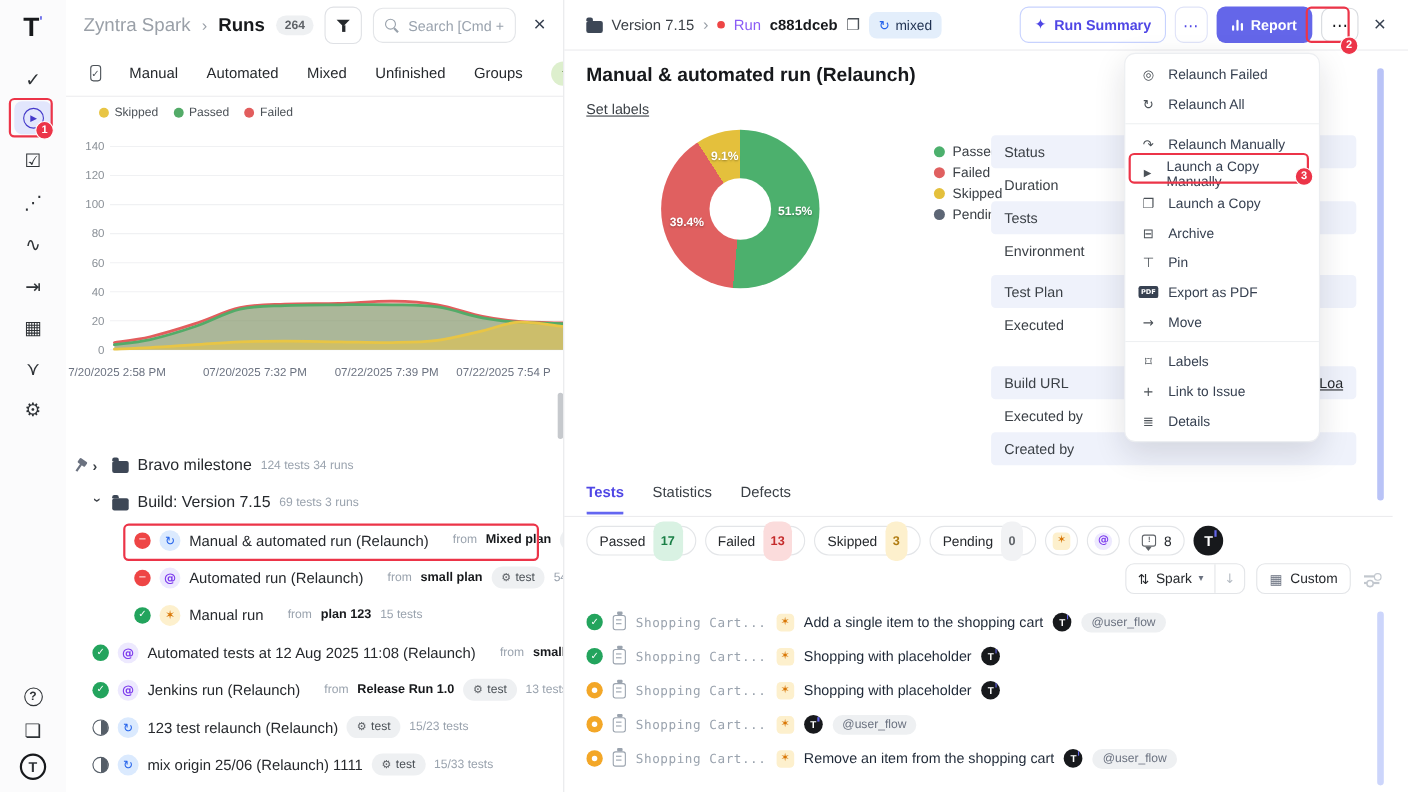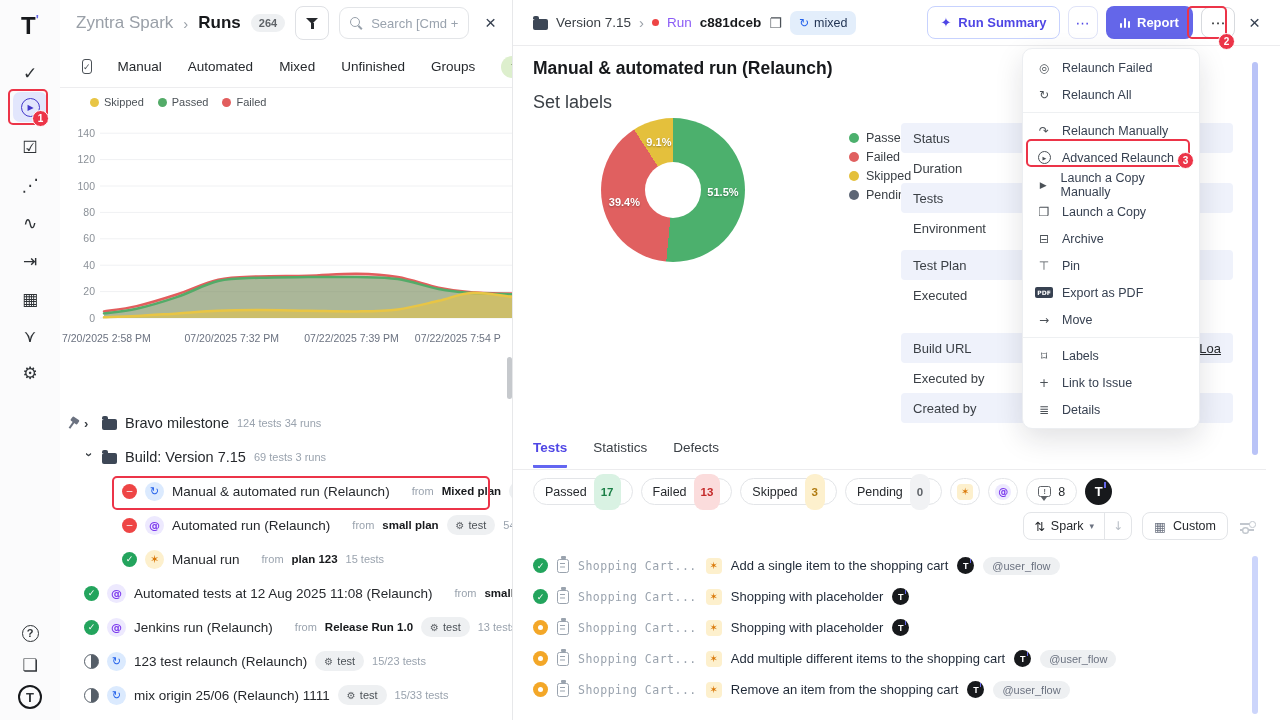--- a/index.html
+++ b/index.html
@@ -118,22 +118,22 @@
   .btn-mini { height:33px; width:30px; border:1px solid #dfe3f8; border-radius:8px; background:#fff;
               color:#4f46e5; font-size:14px; display:inline-flex; align-items:center; justify-content:center; }
   .btn-solid { height:33px; border:none; border-radius:8px; background:#6466e9; color:#fff;
                font-size:13px; font-weight:bold; display:inline-flex; align-items:center; gap:7px; padding:0 14px; }
   .bars { display:inline-flex; align-items:flex-end; gap:1.5px; height:11px; }
   .bars i { width:2.5px; background:#fff; display:block; border-radius:1px; }
   .btn-more { height:31px; width:34px; border:1px solid #d7dade; border-radius:8px; background:#fff;
               color:#17191c; font-size:15px; display:inline-flex; align-items:center; justify-content:center; }
 
   .rp-title { position:absolute; top:58px; left:20px; font-size:17.5px; font-weight:bold; color:#17191c; }
-  .set-labels { position:absolute; top:92px; left:20px; font-size:18px; color:#3b4046;
-                }
+  .set-labels { position:absolute; top:92px; left:20px; font-size:13px; color:#3b4046;
+                text-decoration:underline; }
 
   .donut { position:absolute; left:88px; top:118px; width:144px; height:144px; border-radius:50%; }
   .donut::after { content:""; position:absolute; left:50%; top:50%; width:56px; height:56px;
                   background:#fff; border-radius:50%; transform:translate(-50%,-50%); }
   .dlabel { position:absolute; transform:translate(-50%,-50%); color:#fff; font-size:11px; font-weight:bold;
             text-shadow:0 1px 2px rgba(0,0,0,.35); z-index:2; }
   .donut-legend { position:absolute; left:336px; top:128px; }
   .dl-item { display:flex; align-items:center; gap:7px; font-size:12.5px; color:#3b4046; height:19px; }
   .dl-item .dot { width:10px; height:10px; }
 
@@ -587,21 +587,20 @@
       <span class="tav sm">
           <span>T</span>
           <i></i>
         </span>
     </div>
     <div class="lrow">
       <span class="stat st-skip"></span>
       <span class="clip"></span>
       <span class="suite">Shopping Cart...</span>
       <span class="mman ico">✶</span>
-      <span class="ltitle">Add multiple different items to the shopping cart</span>
       <span class="tav sm">
           <span>T</span>
           <i></i>
         </span>
       <span class="ltag">@user_flow</span>
     </div>
     <div class="lrow">
       <span class="stat st-skip"></span>
       <span class="clip"></span>
       <span class="suite">Shopping Cart...</span>
@@ -624,26 +623,20 @@
   <div class="mitem">
       <span class="mico">↻</span>
       <span>Relaunch All</span>
     </div>
   <div class="mdiv"></div>
   <div class="mitem">
       <span class="mico">↷</span>
       <span>Relaunch Manually</span>
     </div>
   <div class="mitem">
-      <span class="mico">
-        <span class="playc"></span>
-      </span>
-      <span>Advanced Relaunch</span>
-    </div>
-  <div class="mitem">
       <span class="mico" style="font-size:9px">▶</span>
       <span>Launch a Copy Manually</span>
     </div>
   <div class="mitem">
       <span class="mico">❐</span>
       <span>Launch a Copy</span>
     </div>
   <div class="mitem">
       <span class="mico">⊟</span>
       <span>Archive</span>

